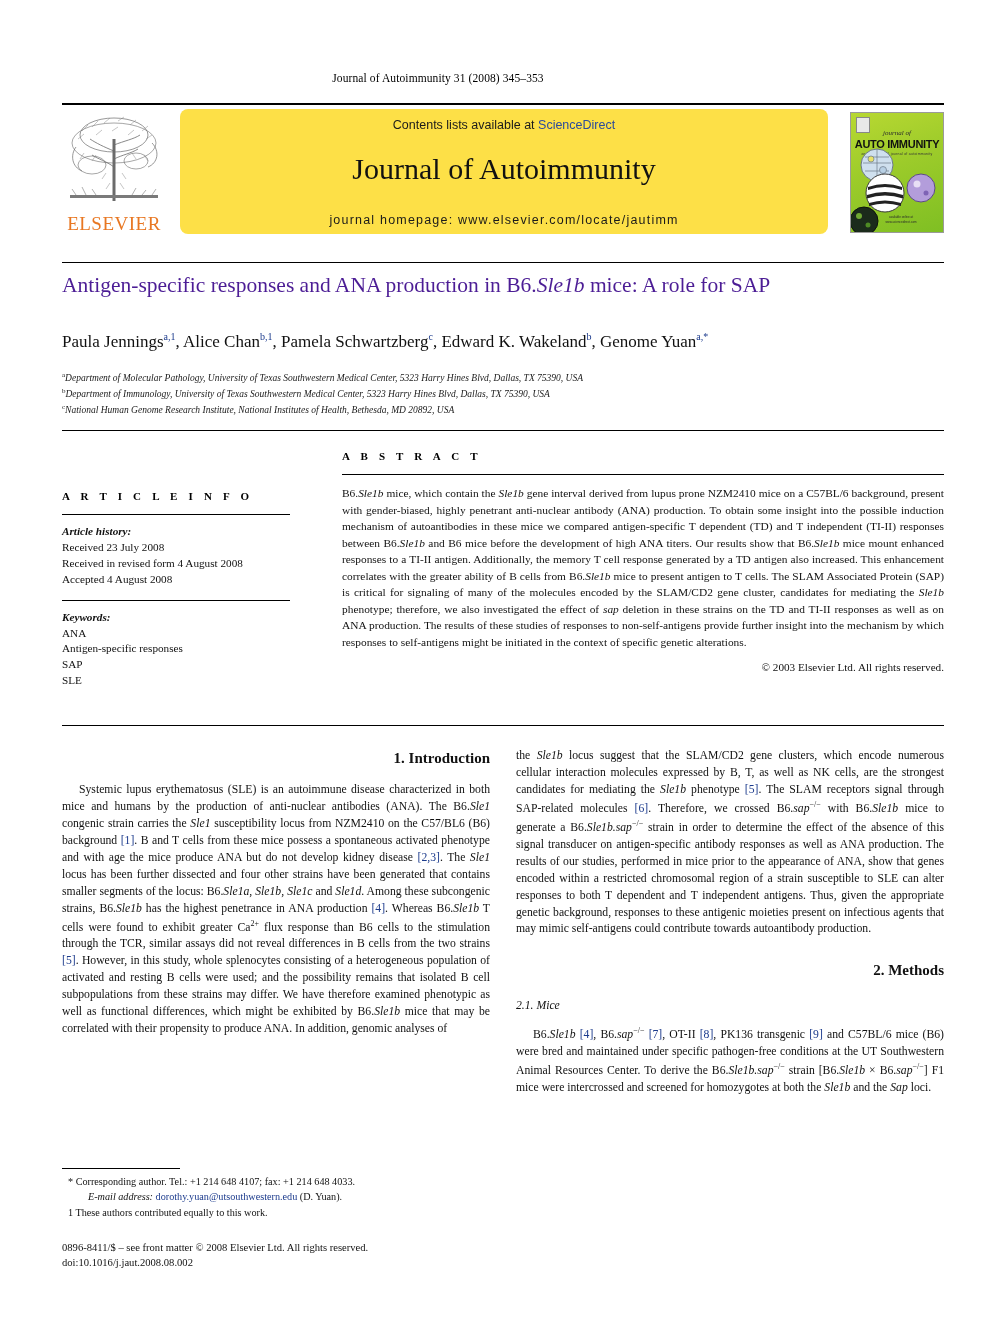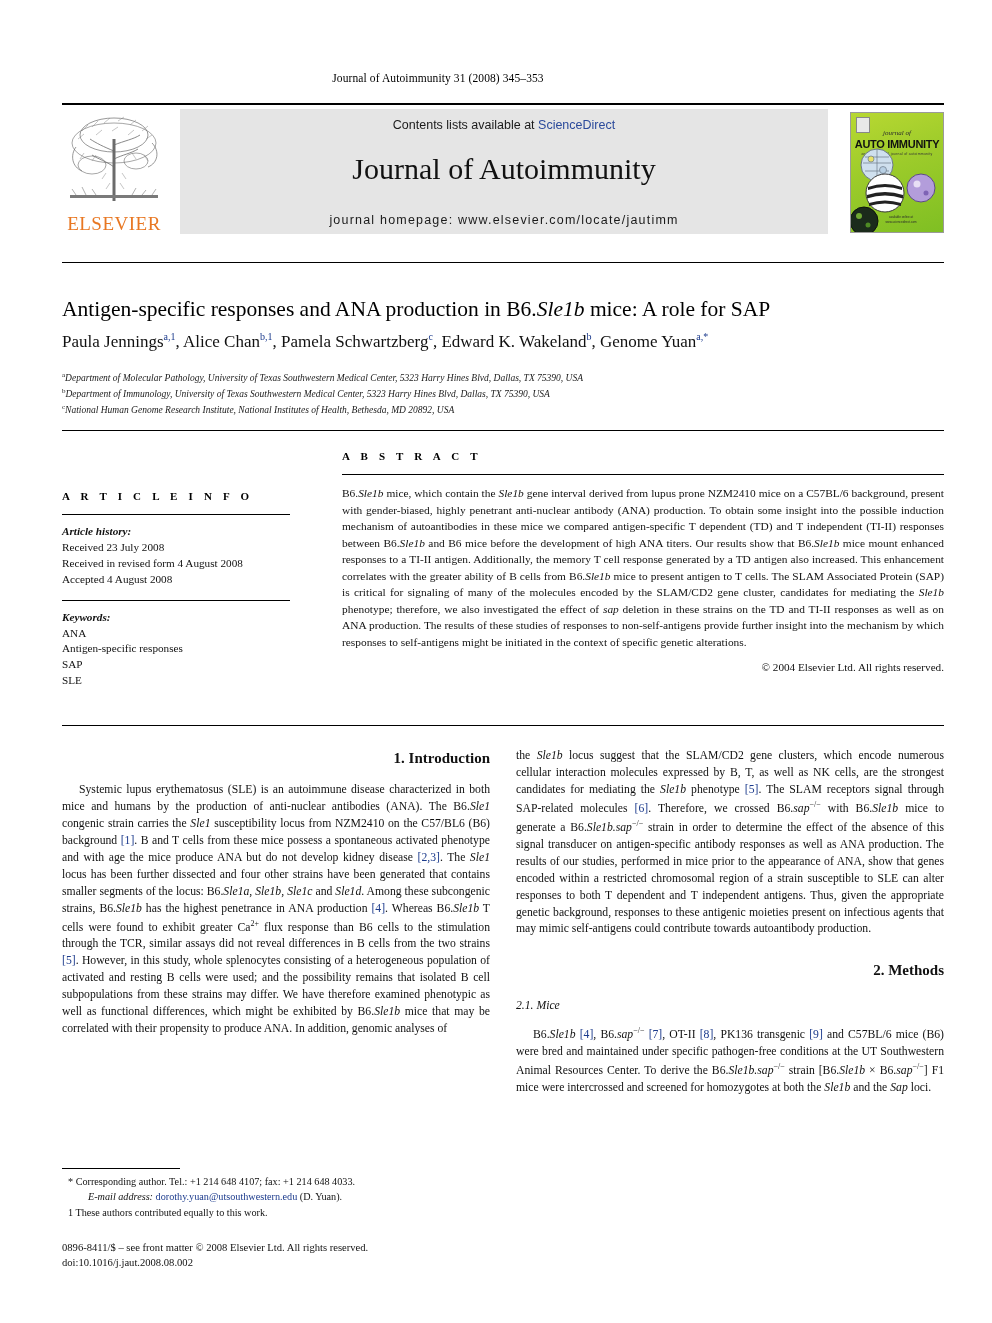--- a/index.html
+++ b/index.html
@@ -70,21 +70,22 @@
     font-size: 19px;
     letter-spacing: 0.5px;
     color: #E87722;
   }
   .banner {
     position: absolute;
     left: 118px;
     top: 0;
     width: 648px;
     height: 125px;
-    background: #e5e5e5;
+    background: #fde047;
+    border-radius: 8px;
   }
   .banner .contents-line {
     text-align: center;
     font-family: "Liberation Sans", sans-serif;
     font-size: 12.5px;
     padding-top: 9px;
     color: #1a1a1a;
   }
   .banner .contents-line .sd {
     color: #2b4a9b;
@@ -164,27 +165,27 @@
   
   .title-rule {
     position: absolute;
     top: 262px;
     left: 62px;
     width: 882px;
     border-top: 1px solid #000;
   }
   .article-title {
     position: absolute;
-    top: 296px;
+    top: 272px;
     left: 62px;
     width: 886px;
     font-family: "Liberation Serif", serif;
     font-size: 21.5px;
     line-height: 1.25;
-    color: #000000;
+    color: #4c1d95;
   }
   .article-title .it { font-style: italic; }
   .authors {
     position: absolute;
     top: 330px;
     left: 62px;
     width: 886px;
     font-family: "Liberation Serif", serif;
     font-size: 17px;
     line-height: 1.3;
@@ -450,21 +451,21 @@
       <div>Antigen-specific responses</div>
       <div>SAP</div>
       <div>SLE</div>
     </div>
   </div>
 
   <div class="abs-col">
     <div class="sec-head">A B S T R A C T</div>
     <div class="rule"></div>
     <div class="abs-text">B6.<span class="it">Sle1b</span> mice, which contain the <span class="it">Sle1b</span> gene interval derived from lupus prone NZM2410 mice on a C57BL/6 background, present with gender-biased, highly penetrant anti-nuclear antibody (ANA) production. To obtain some insight into the possible induction mechanism of autoantibodies in these mice we compared antigen-specific T dependent (TD) and T independent (TI-II) responses between B6.<span class="it">Sle1b</span> and B6 mice before the development of high ANA titers. Our results show that B6.<span class="it">Sle1b</span> mice mount enhanced responses to a TI-II antigen. Additionally, the memory T cell response generated by a TD antigen also increased. This enhancement correlates with the greater ability of B cells from B6.<span class="it">Sle1b</span> mice to present antigen to T cells. The SLAM Associated Protein (SAP) is critical for signaling of many of the molecules encoded by the SLAM/CD2 gene cluster, candidates for mediating the <span class="it">Sle1b</span> phenotype; therefore, we also investigated the effect of <span class="it">sap</span> deletion in these strains on the TD and TI-II responses as well as on ANA production. The results of these studies of responses to non-self-antigens provide further insight into the mechanism by which responses to self-antigens might be initiated in the context of specific genetic alterations.</div>
-    <div class="copyright">© 2004 Elsevier Ltd. All rights reserved.</div>
+    <div class="copyright">© 2003 Elsevier Ltd. All rights reserved.</div>
   </div>
 
   <div class="abs-rule-bottom"></div>
 
   <div class="col col-left">
     <div class="h2">1. Introduction</div>
     <div class="para">Systemic lupus erythematosus (SLE) is an autoimmune disease characterized in both mice and humans by the production of anti-nuclear antibodies (ANA). The B6.<span class="it">Sle1</span> congenic strain carries the <span class="it">Sle1</span> susceptibility locus from NZM2410 on the C57/BL6 (B6) background <span class="ref">[1]</span>. B and T cells from these mice possess a spontaneous activated phenotype and with age the mice produce ANA but do not develop kidney disease <span class="ref">[2,3]</span>. The <span class="it">Sle1</span> locus has been further dissected and four other strains have been generated that contains smaller segments of the locus: B6.<span class="it">Sle1a</span>, <span class="it">Sle1b</span>, <span class="it">Sle1c</span> and <span class="it">Sle1d</span>. Among these subcongenic strains, B6.<span class="it">Sle1b</span> has the highest penetrance in ANA production <span class="ref">[4]</span>. Whereas B6.<span class="it">Sle1b</span> T cells were found to exhibit greater Ca<sup>2+</sup> flux response than B6 cells to the stimulation through the TCR, similar assays did not reveal differences in B cells from the two strains <span class="ref">[5]</span>. However, in this study, whole splenocytes consisting of a heterogeneous population of activated and resting B cells were used; and the possibility remains that isolated B cell subpopulations from these strains may differ. We have therefore examined phenotypic as well as functional differences, which might be exhibited by B6.<span class="it">Sle1b</span> mice that may be correlated with their propensity to produce ANA. In addition, genomic analyses of</div>
   </div>
 
   <div class="col col-right">

